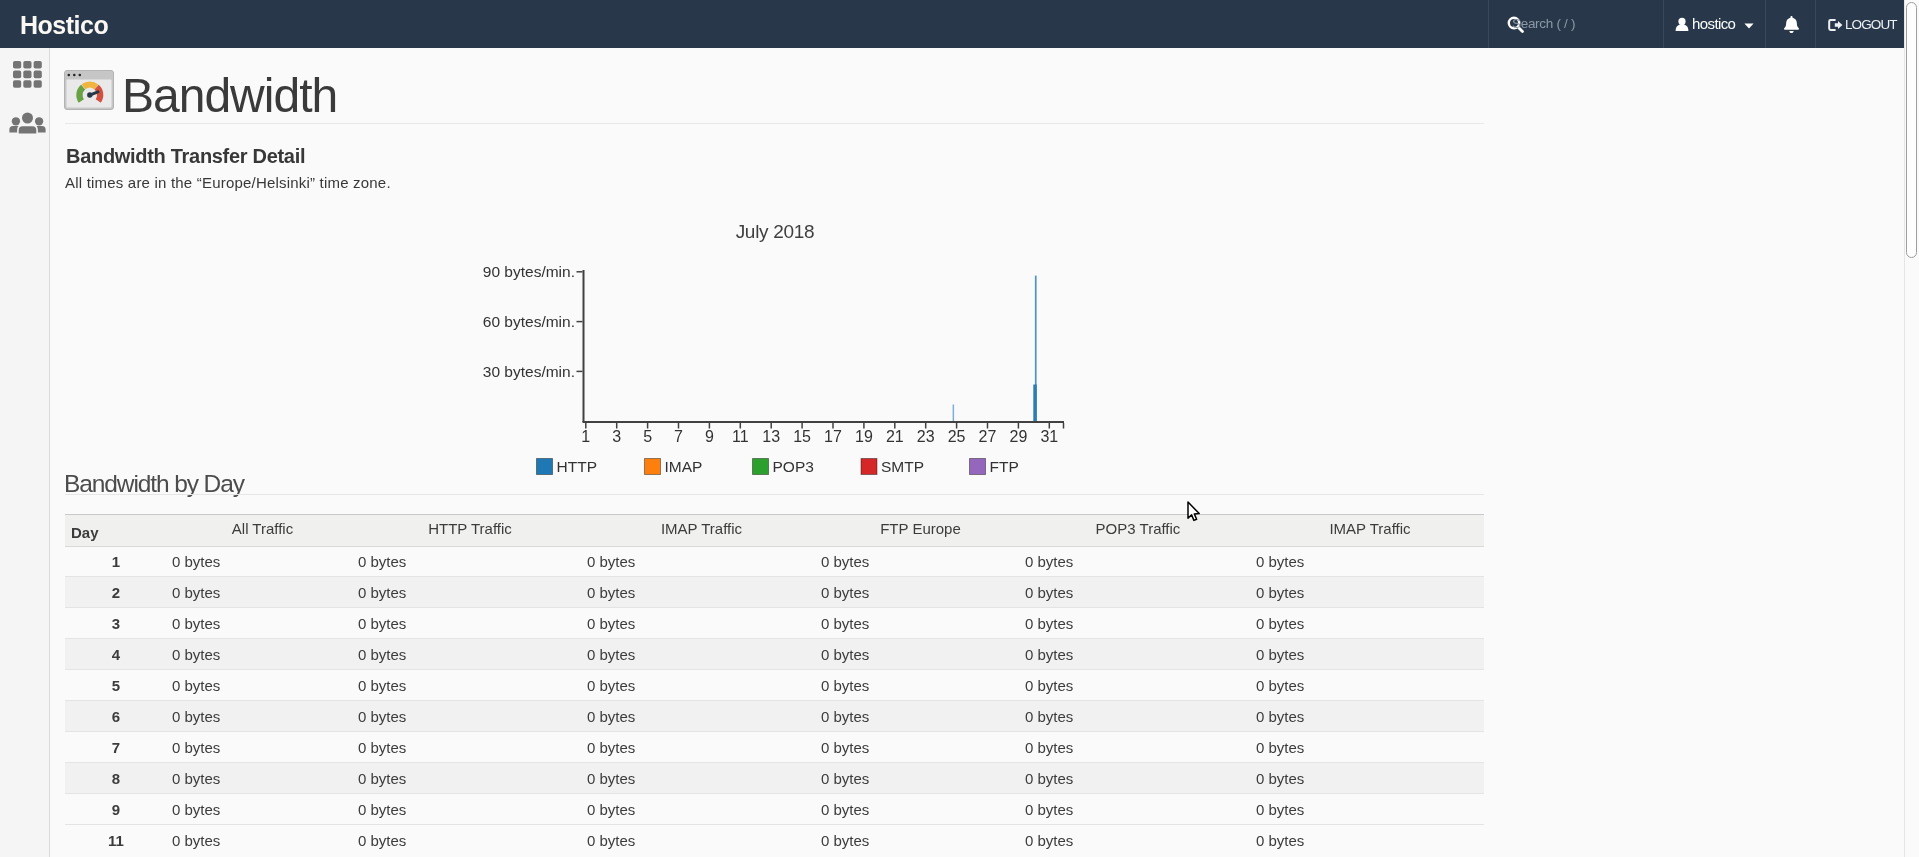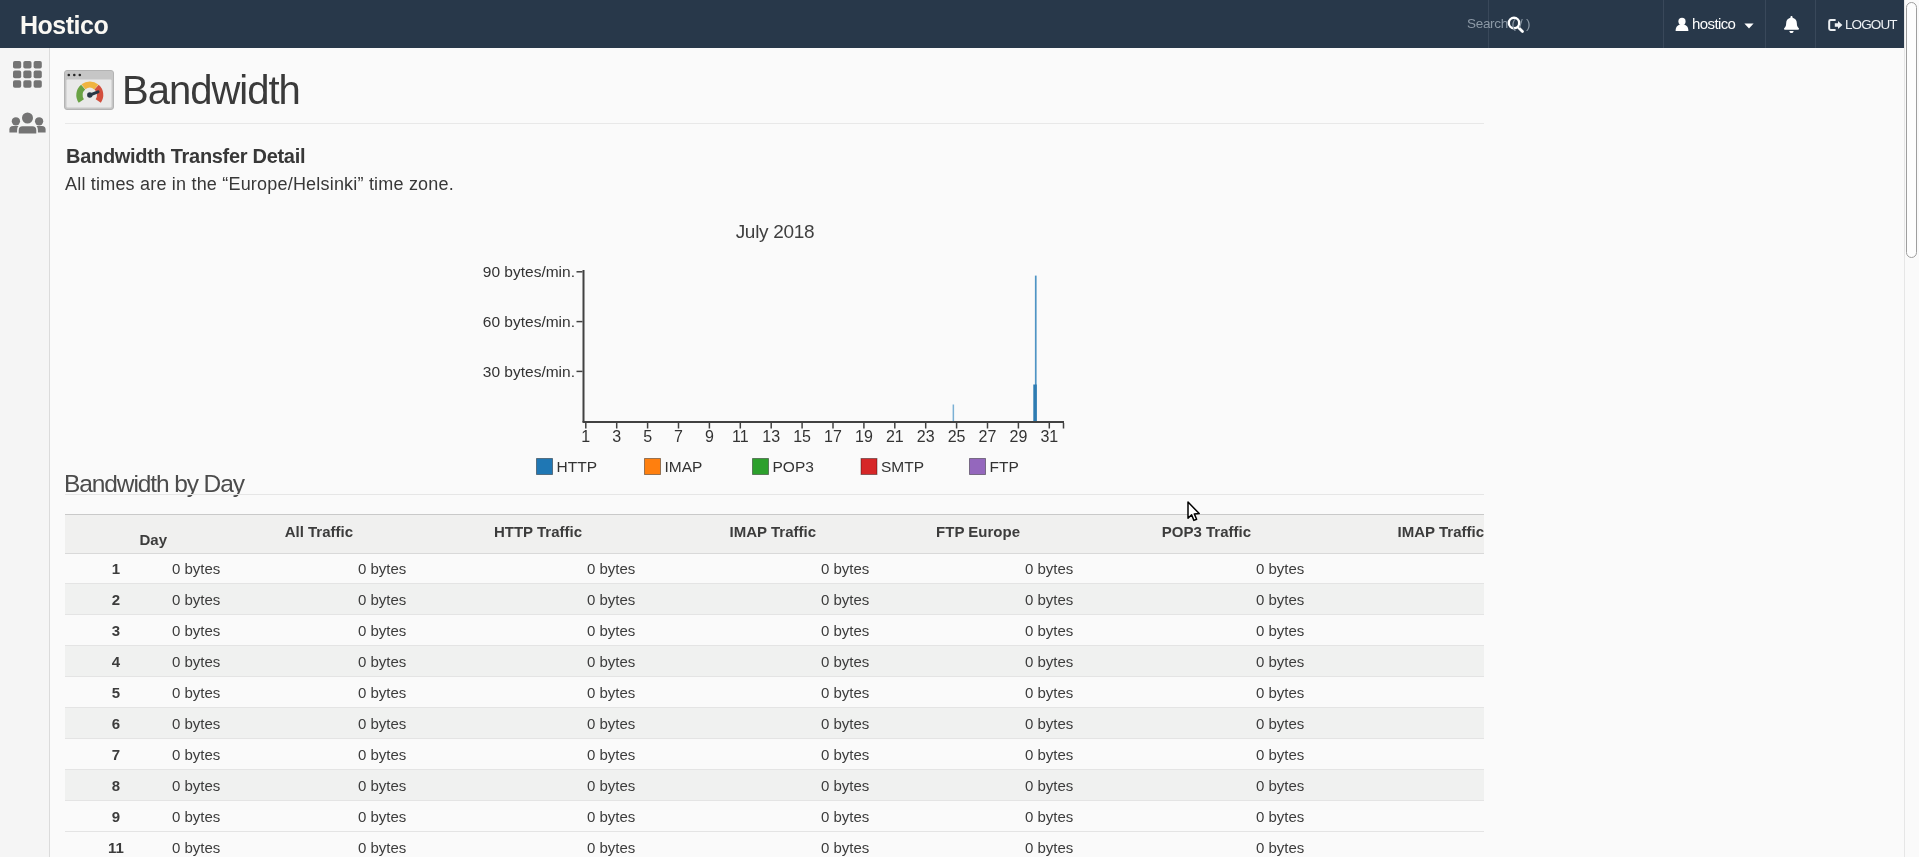--- a/index.html
+++ b/index.html
@@ -5,46 +5,46 @@
   * { margin:0; padding:0; box-sizing:border-box; }
   html,body { width:1919px; height:857px; overflow:hidden; background:#fafafa;
     font-family:"Liberation Sans", sans-serif; }
   #page { position:relative; width:1800px; height:857px; }
   .abs { position:absolute; }
 
   
   #hdr { position:absolute; left:0; top:0; width:1904px; height:48px; background:#28384a; }
   #logo { position:absolute; left:20px; top:11px; font-size:25px; font-weight:bold; color:#faf8f3; letter-spacing:-0.5px; }
   .hdiv { position:absolute; top:0; width:1px; height:48px; background:#39485a; }
-  #searchtxt { position:absolute; left:1467px; top:16px; font-size:13.5px; color:#8c99a6; letter-spacing:-0.3px; }
+  #searchtxt { position:absolute; left:1512px; top:16px; font-size:13.5px; color:#8c99a6; letter-spacing:-0.3px; }
   #usertxt { position:absolute; left:1692px; top:15px; font-size:15px; color:#fdfdfd; letter-spacing:-0.6px; }
   #logouttxt { position:absolute; left:1845px; top:16.5px; font-size:13.5px; color:#eef1f4; letter-spacing:-0.9px; }
 
   
   #sidebar { position:absolute; left:0; top:48px; width:50px; height:809px; background:#f5f5f5; border-right:1px solid #dbdbdb; }
 
   
-  #h1 { position:absolute; left:122px; top:67.5px; font-size:40px; color:#3a3a3a; letter-spacing:-1.0px; }
+  #h1 { position:absolute; left:122px; top:67.5px; font-size:48px; color:#3a3a3a; letter-spacing:-1.0px; }
   #hr1 { position:absolute; left:65px; top:123px; width:1419px; height:1px; background:#e8e8e8; }
   #h3 { position:absolute; left:66px; top:145px; font-size:20px; font-weight:bold; color:#383838; letter-spacing:-0.3px; }
-  #p1 { position:absolute; left:65px; top:174px; font-size:18px; color:#383838; letter-spacing:0.2px; }
+  #p1 { position:absolute; left:65px; top:174px; font-size:15px; color:#383838; letter-spacing:0.2px; }
 
   #h2 { position:absolute; left:64px; top:469.8px; font-size:24.5px; color:#4c4c4c; letter-spacing:-1.1px; }
   #hr2 { position:absolute; left:65px; top:493.5px; width:1419px; height:1px; background:#e6e6e6; }
 
   
   #tblwrap { position:absolute; left:65px; top:514px; width:1419px; }
   table { border-collapse:collapse; width:1419px; table-layout:fixed; font-size:15px; color:#3c3c3c; }
   thead tr { background:#f0f0ef; }
-  thead th { font-size:15px; font-weight:bold; text-align:right; height:32px; padding:0 0 5px 5px; border-top:1px solid #c9c9c9; border-bottom:1px solid #d9d9d9; }
+  thead th { font-size:15px; font-weight:normal; text-align:center; height:32px; padding:0 0 5px 5px; border-top:1px solid #c9c9c9; border-bottom:1px solid #d9d9d9; }
   tbody td { height:31px; padding:0 0 0 5px; border-top:1px solid #e4e4e4; }
   tbody tr:first-child td { border-top:none; height:30px; }
   tbody tr.g { background:#f0f1f0; }
   td.day, th.day { text-align:center; padding:0; font-weight:bold; }
-  th.day { text-align:right; padding:16px 0 5px 6px; }
+  th.day { text-align:left; padding:8px 0 5px 6px; }
 </style>
 </head>
 <body>
 <div id="page">
 
   <div id="hdr"></div>
   <div id="logo">Hostico</div>
   <div class="hdiv" style="left:1488px"></div>
   <div class="hdiv" style="left:1663px"></div>
   <div class="hdiv" style="left:1765px"></div>

